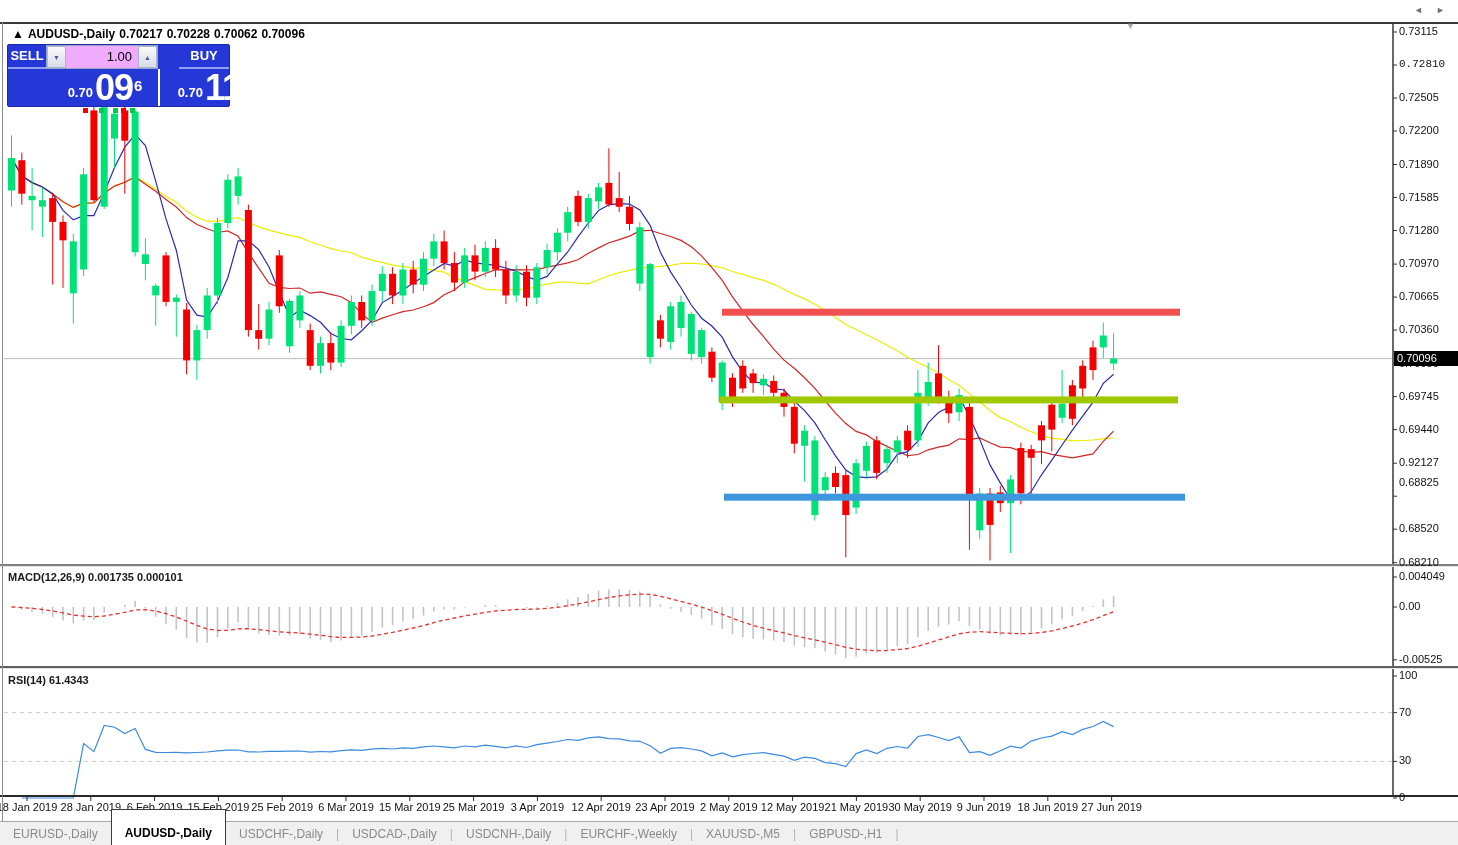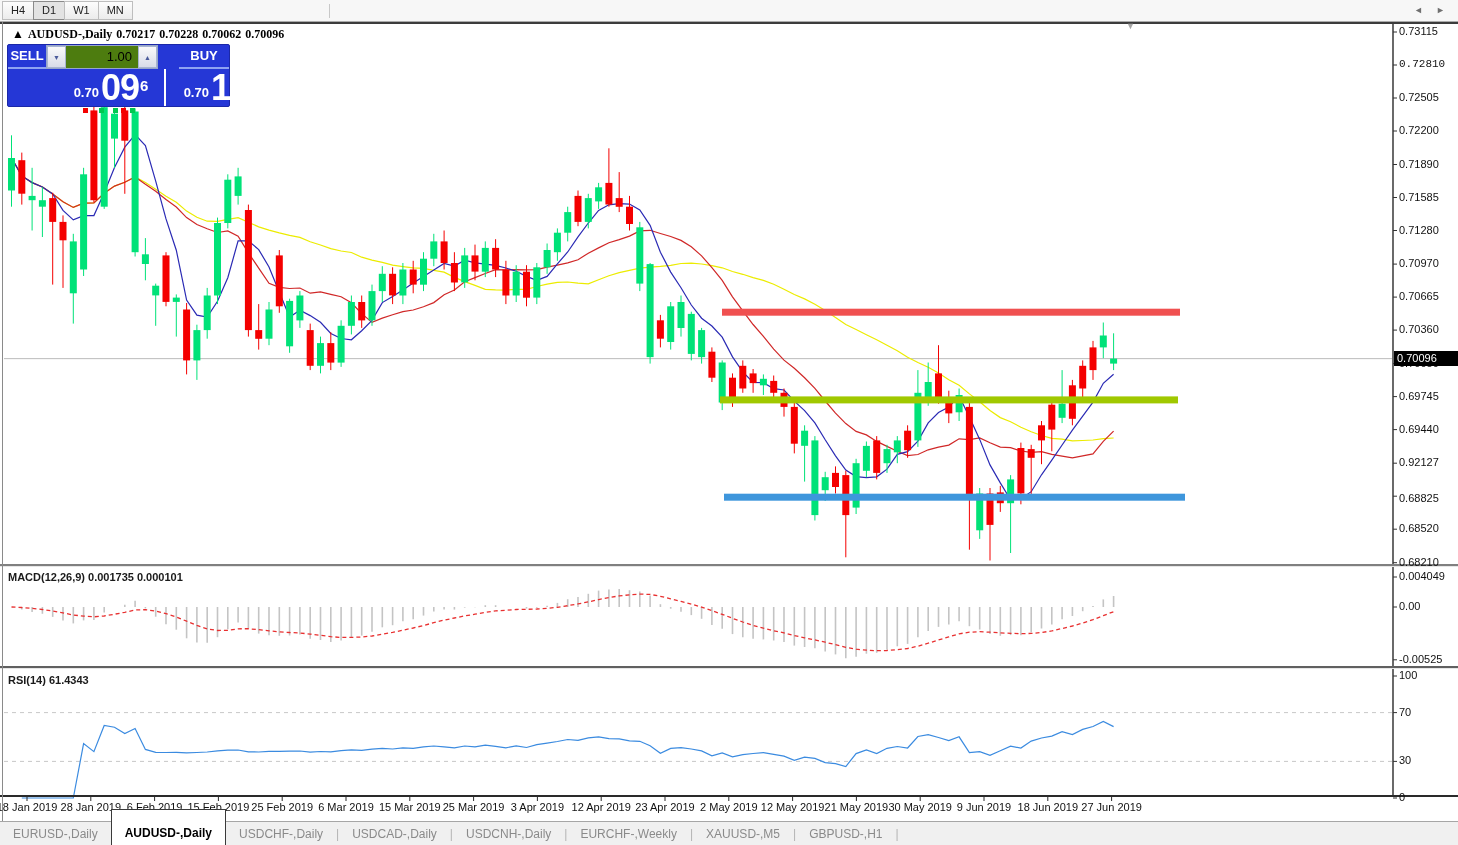--- a/index.html
+++ b/index.html
@@ -14,36 +14,36 @@
   .tf-btn.active{background:#E3E3E3;border:1px solid #8A8A8A;}
   .tb-sep{width:1px;height:14px;background:#C8C8C8;margin-left:196px;}
   
   .hline{position:absolute;left:0;width:1458px;z-index:4;}
   #frame-top{top:22px;height:2px;background:#3C3C3C;}
   #split-macd{top:564px;height:2px;background:#808080;border-bottom:1px solid #E6E6E6;}
   #split-rsi{top:666px;height:2px;background:#606060;border-bottom:1px solid #E6E6E6;}
   #split-axis{top:795px;height:2px;background:#2A2A2A;}
   #left-border{position:absolute;left:2px;top:22px;width:1px;height:823px;background:#8A8A8A;z-index:4;}
   
-  #chart-header{position:absolute;left:12px;top:27px;z-index:5;font-size:12px;font-weight:700;color:#000;font-family:Liberation Serif, serif;}
+  #chart-header{position:absolute;left:12px;top:27px;z-index:5;font-size:12px;font-weight:700;color:#000;}
   #chart-header span{margin-right:4px;}
   #shift-marker{position:absolute;left:1126px;top:21px;z-index:5;color:#A6A6A6;font-size:9px;}
   
   #trade-panel{position:absolute;left:7px;top:44px;width:221px;height:61px;z-index:6;
     background:#2537D6;border:1px solid #1B28A8;border-radius:2px;}
   #tp-row1{position:absolute;left:0;top:0;width:100%;height:24px;display:flex;}
   .tp-btn{color:#FFF;font-size:13px;font-weight:700;text-align:center;line-height:22px;cursor:pointer;}
   #sell-btn{width:38px;border-bottom:2px solid #8FA2F2;}
   #buy-btn{width:50px;border-bottom:2px solid #8FA2F2;margin-left:auto;}
   #vol-group{display:flex;height:24px;background:#E8ECF4;border:1px solid #97A6C8;box-sizing:border-box;}
   .spin{width:17px;background:linear-gradient(#FAFAFA,#D8DCE8);border:1px solid #A8B4D0;color:#4A5A9A;
     font-size:7px;text-align:center;line-height:22px;cursor:pointer;}
-  #vol-value{width:66px;background:#4d7c0f;font-size:13px;color:#000;text-align:right;
+  #vol-value{width:66px;background:#f0abfc;font-size:13px;color:#000;text-align:right;
     line-height:22px;padding-right:6px;}
-  #tp-prices{position:absolute;left:10px;top:24px;width:100%;height:37px;display:flex;padding-left:40px;}
+  #tp-prices{position:absolute;left:4px;top:24px;width:100%;height:37px;display:flex;padding-left:40px;}
   .px-box{width:108px;color:#FFF;display:flex;align-items:flex-end;justify-content:center;
     padding-bottom:3px;box-sizing:border-box;cursor:pointer;}
   #sell-box{border-right:2px solid #FFF;}
   .px-small{font-size:13px;font-weight:700;margin-right:2px;line-height:20px;}
   .px-big{font-size:36px;font-weight:700;line-height:30px;letter-spacing:-1px;}
   .px-sup{font-size:15px;font-weight:700;line-height:34px;vertical-align:top;margin-left:1px;}
   #marker-dots{position:absolute;left:0;top:108px;width:221px;height:6px;z-index:6;}
   .mdot{position:absolute;width:5px;height:5px;top:0;}
   
   .ind-label{position:absolute;z-index:5;font-size:11px;font-weight:700;color:#1A1A1A;}
@@ -64,27 +64,20 @@
     height:23px;line-height:23px;margin-top:-2px;}
   .tab-sep{color:#B4B4B4;}
   .scroll-arrow{position:absolute;top:5px;color:#707070;font-size:9px;cursor:pointer;z-index:8;}
   #scroll-left{left:1414px;} #scroll-right{left:1436px;}
   svg{position:absolute;left:0;top:0;z-index:1;}
 </style>
 </head>
 <body>
 
 <div id="app">
-  <div id="toolbar">
-      <div class="tf-btn">H4</div>
-      <div class="tf-btn active">D1</div>
-      <div class="tf-btn">W1</div>
-      <div class="tf-btn">MN</div>
-      <div class="tb-sep"></div>
-    </div>
 
   <svg id="cv" width="1458" height="845">
       <line x1="4" y1="358.6459016393436" x2="1392" y2="358.6459016393436" stroke="#BBBBBB" stroke-width="1"></line>
       <polyline points="11.5,158.0 21.8,175.9 32.1,182.6 42.4,187.0 52.7,194.0 63.0,201.7 73.3,207.4 83.6,203.2 93.9,202.9 104.2,193.3 114.5,186.1 124.8,182.3 135.1,176.9 145.4,182.4 155.7,189.3 166.0,196.3 176.3,202.3 186.6,211.1 196.9,217.3 207.2,221.2 217.5,221.3 227.8,219.4 238.1,217.6 248.4,222.2 258.7,226.9 269.0,230.1 279.3,232.9 289.6,235.3 299.9,237.4 310.2,241.7 320.5,245.0 330.8,248.6 341.1,251.0 351.4,252.5 361.7,257.2 372.0,260.1 382.3,262.4 392.6,265.2 402.9,266.6 413.2,267.9 423.5,268.4 433.8,270.4 444.1,272.2 454.4,277.4 464.7,281.6 475.0,285.4 485.3,289.4 495.6,289.9 505.9,290.1 516.2,289.3 526.5,289.3 536.8,286.5 547.1,284.2 557.4,282.3 567.7,282.0 578.0,283.2 588.3,283.9 598.6,279.7 608.9,275.7 619.2,272.7 629.5,270.3 639.8,268.1 650.1,267.2 660.4,266.4 670.7,265.3 681.0,263.5 691.3,263.2 701.6,264.0 711.9,265.7 722.2,267.8 732.5,271.5 742.8,274.3 753.1,277.6 763.4,280.4 773.7,284.3 784.0,289.2 794.3,294.5 804.6,298.9 814.9,304.3 825.2,310.4 835.5,317.4 845.8,324.6 856.1,329.5 866.4,334.7 876.7,339.8 887.0,345.2 897.3,350.8 907.6,357.2 917.9,362.5 928.2,367.2 938.5,373.0 948.8,379.7 959.1,385.3 969.4,393.9 979.7,401.8 990.0,410.5 1000.3,417.6 1010.6,421.7 1020.9,427.2 1031.2,431.8 1041.5,435.5 1051.8,438.4 1062.1,439.2 1072.4,440.9 1082.7,440.5 1093.0,440.0 1103.3,438.6 1113.6,438.0" fill="none" stroke="#ECEC00" stroke-width="1.2"></polyline>
       <polyline points="11.5,158.0 21.8,175.9 32.1,182.6 42.4,187.0 52.7,194.0 63.0,201.7 73.3,207.4 83.6,203.2 93.9,202.9 104.2,193.3 114.5,186.1 124.8,182.3 135.1,176.9 145.4,184.3 155.7,191.3 166.0,199.5 176.3,207.0 186.6,217.6 196.9,224.5 207.2,228.7 217.5,232.5 227.8,230.9 238.1,236.2 248.4,252.8 258.7,268.1 269.0,283.3 279.3,287.3 289.6,288.5 299.9,288.0 310.2,293.2 320.5,291.9 330.8,294.4 341.1,296.7 351.4,302.8 361.7,313.6 372.0,322.4 382.3,318.1 392.6,314.8 402.9,311.7 413.2,310.0 423.5,306.8 433.8,302.6 444.1,294.7 454.4,290.0 464.7,281.8 475.0,277.6 485.3,273.5 495.6,269.6 505.9,269.9 516.2,269.7 526.5,269.9 536.8,269.7 547.1,267.1 557.4,265.1 567.7,262.8 578.0,259.7 588.3,253.2 598.6,247.9 608.9,242.8 619.2,239.6 629.5,236.1 639.8,230.9 650.1,230.3 660.4,233.5 670.7,236.5 681.0,240.4 691.3,246.7 701.6,255.8 711.9,267.7 722.2,280.4 732.5,296.8 742.8,310.9 753.1,324.5 763.4,336.4 773.7,349.1 784.0,360.1 794.3,368.2 804.6,377.8 814.9,388.4 825.2,401.0 835.5,413.1 845.8,423.6 856.1,431.4 866.4,434.9 876.7,441.4 887.0,446.4 897.3,451.2 907.6,455.6 917.9,454.5 928.2,449.8 938.5,447.2 948.8,445.1 959.1,438.8 969.4,439.6 979.7,437.9 990.0,442.7 1000.3,447.1 1010.6,447.6 1020.9,451.0 1031.2,452.3 1041.5,451.6 1051.8,454.4 1062.1,456.1 1072.4,457.8 1082.7,455.8 1093.0,453.9 1103.3,441.4 1113.6,431.1" fill="none" stroke="#D02828" stroke-width="1.2"></polyline>
       <polyline points="11.5,158.0 21.8,175.9 32.1,182.6 42.4,187.0 52.7,194.0 63.0,210.4 73.3,219.9 83.6,215.6 93.9,215.6 104.2,192.7 114.5,167.4 124.8,147.2 135.1,134.7 145.4,145.5 155.7,181.2 166.0,218.9 176.3,250.2 186.6,300.0 196.9,315.2 207.2,317.1 217.5,301.3 227.8,277.7 238.1,240.9 248.4,240.9 258.7,249.6 269.0,266.9 279.3,292.2 289.6,317.1 299.9,310.2 310.2,315.6 320.5,322.3 330.8,333.5 341.1,338.5 351.4,339.8 361.7,330.7 372.0,320.3 382.3,302.6 392.6,296.5 402.9,290.0 413.2,282.9 423.5,276.4 433.8,269.9 444.1,263.4 454.4,266.0 464.7,260.2 475.0,262.8 485.3,264.1 495.6,265.4 505.9,268.0 516.2,271.2 526.5,276.4 536.8,280.3 547.1,276.4 557.4,263.9 567.7,252.0 578.0,236.8 588.3,223.0 598.6,210.4 608.9,204.8 619.2,203.7 629.5,204.1 639.8,210.0 650.1,225.3 660.4,252.2 670.7,272.1 681.0,287.7 691.3,305.0 701.6,318.2 711.9,326.0 722.2,337.2 732.5,356.9 742.8,371.8 753.1,382.4 763.4,382.7 773.7,388.7 784.0,390.0 794.3,401.1 804.6,410.6 814.9,422.9 825.2,439.8 835.5,455.8 845.8,470.1 856.1,476.6 866.4,477.7 876.7,476.8 887.0,469.2 897.3,454.3 907.6,451.7 917.9,441.1 928.2,422.9 938.5,412.5 948.8,407.1 959.1,396.1 969.4,417.1 979.7,439.4 990.0,464.9 1000.3,482.9 1010.6,499.7 1020.9,498.9 1031.2,491.7 1041.5,474.8 1051.8,460.1 1062.1,445.0 1072.4,430.1 1082.7,416.2 1093.0,402.1 1103.3,383.3 1113.6,374.3" fill="none" stroke="#2A2AB4" stroke-width="1.2"></polyline>
       <line x1="11.5" y1="135.3" x2="11.5" y2="206.7" stroke="#00E278" stroke-width="1"></line>
       <rect x="8.0" y="158.0" width="7" height="32.5" fill="#00E278"></rect>
       <line x1="21.8" y1="152.6" x2="21.8" y2="204.6" stroke="#F40000" stroke-width="1"></line>
       <rect x="18.3" y="160.2" width="7" height="33.5" fill="#F40000"></rect>
@@ -517,21 +510,21 @@
       <div class="ax-label" style="left: 1399px; top: 157.541px;">0.71890</div>
       <div class="ax-label" style="left: 1399px; top: 190.541px;">0.71585</div>
       <div class="ax-label" style="left: 1399px; top: 223.541px;">0.71280</div>
       <div class="ax-label" style="left: 1399px; top: 257.082px;">0.70970</div>
       <div class="ax-label" style="left: 1399px; top: 290.082px;">0.70665</div>
       <div class="ax-label" style="left: 1399px; top: 323.082px;">0.70360</div>
       <div class="ax-label" style="left: 1399px; top: 356.623px;">0.70050</div>
       <div class="ax-label" style="left: 1399px; top: 389.623px;">0.69745</div>
       <div class="ax-label" style="left: 1399px; top: 422.623px;">0.69440</div>
       <div class="ax-label" style="left: 1399px; top: 456.164px;">0.92127</div>
-      <div class="ax-label" style="left: 1399px; top: 492px;">0.68825</div>
+      <div class="ax-label" style="left: 1399px; top: 476px;">0.68825</div>
       <div class="ax-label" style="left: 1399px; top: 522.164px;">0.68520</div>
       <div class="ax-label" style="left: 1399px; top: 555.705px;">0.68210</div>
     </div>
   <div id="macd-axis">
       <div class="ax-label" style="left: 1399px; top: 569.981px;">0.004049</div>
       <div class="ax-label" style="left: 1399px; top: 600px;">0.00</div>
       <div class="ax-label" style="left: 1399px; top: 652.815px;">-0.00525</div>
     </div>
   <div id="rsi-axis">
       <div class="ax-label" style="left: 1399px; top: 669px;">100</div>

